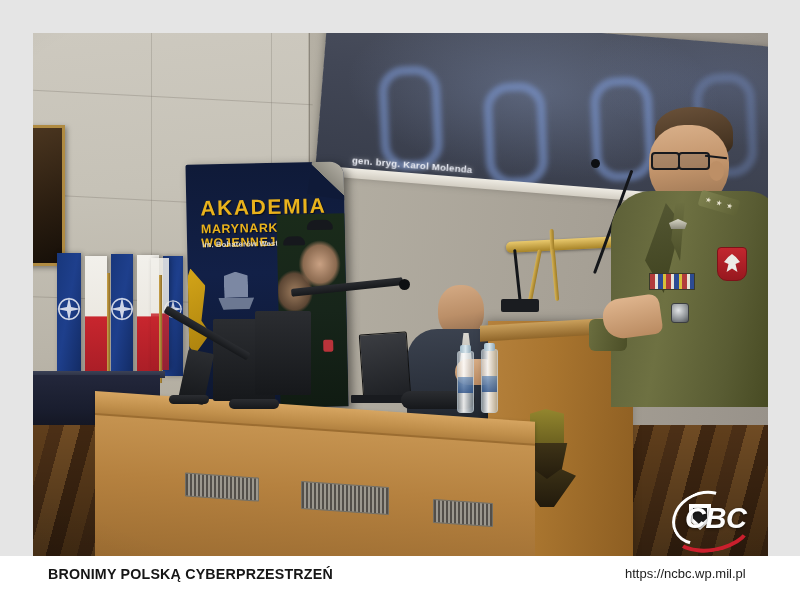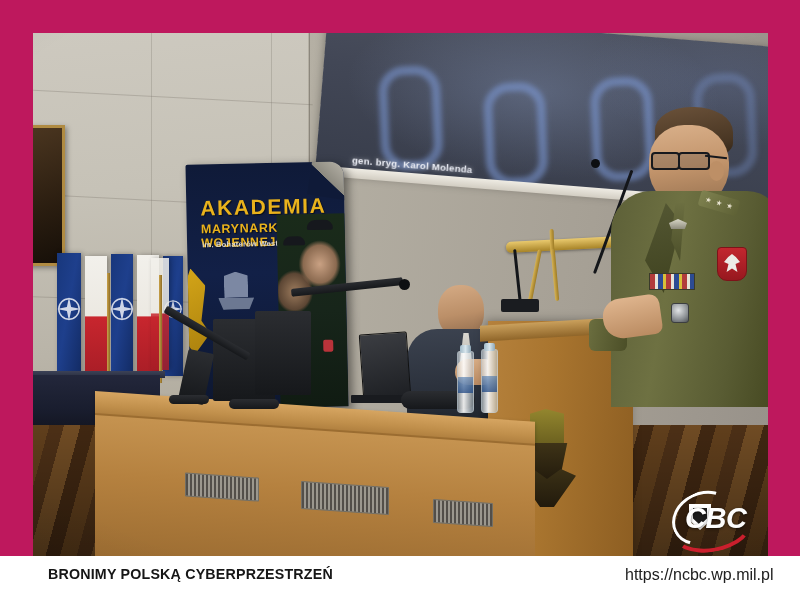--- a/index.html
+++ b/index.html
@@ -9,21 +9,21 @@
     width: 800px;
     height: 600px;
     overflow: hidden;
     font-family: "Liberation Sans", sans-serif;
   }
 
   #card {
     position: relative;
     width: 800px;
     height: 600px;
-    background: #be185d;
+    background: #e5e5e5;
   }
 
   
   #photo {
     position: absolute;
     left: 33px;
     top: 33px;
     width: 735px;
     height: 523px;
     overflow: hidden;
@@ -655,21 +655,21 @@
     position: absolute;
     left: 344px; top: 10px;
     font-size: 13.5px;
     color: #202020;
     font-family: "Liberation Sans", sans-serif;
     white-space: nowrap;
   }
   .foot-url {
     position: absolute;
     left: 625px; top: 10px;
-    font-size: 16px;
+    font-size: 13px;
     color: #202020;
     font-family: "Liberation Sans", sans-serif;
     white-space: nowrap;
   }
 
   .vignette {
     position: absolute; inset: 0;
     pointer-events: none;
     background: radial-gradient(ellipse 120% 110% at 50% 45%, rgba(0,0,0,0) 55%, rgba(0,0,0,0.22) 100%);
   }

